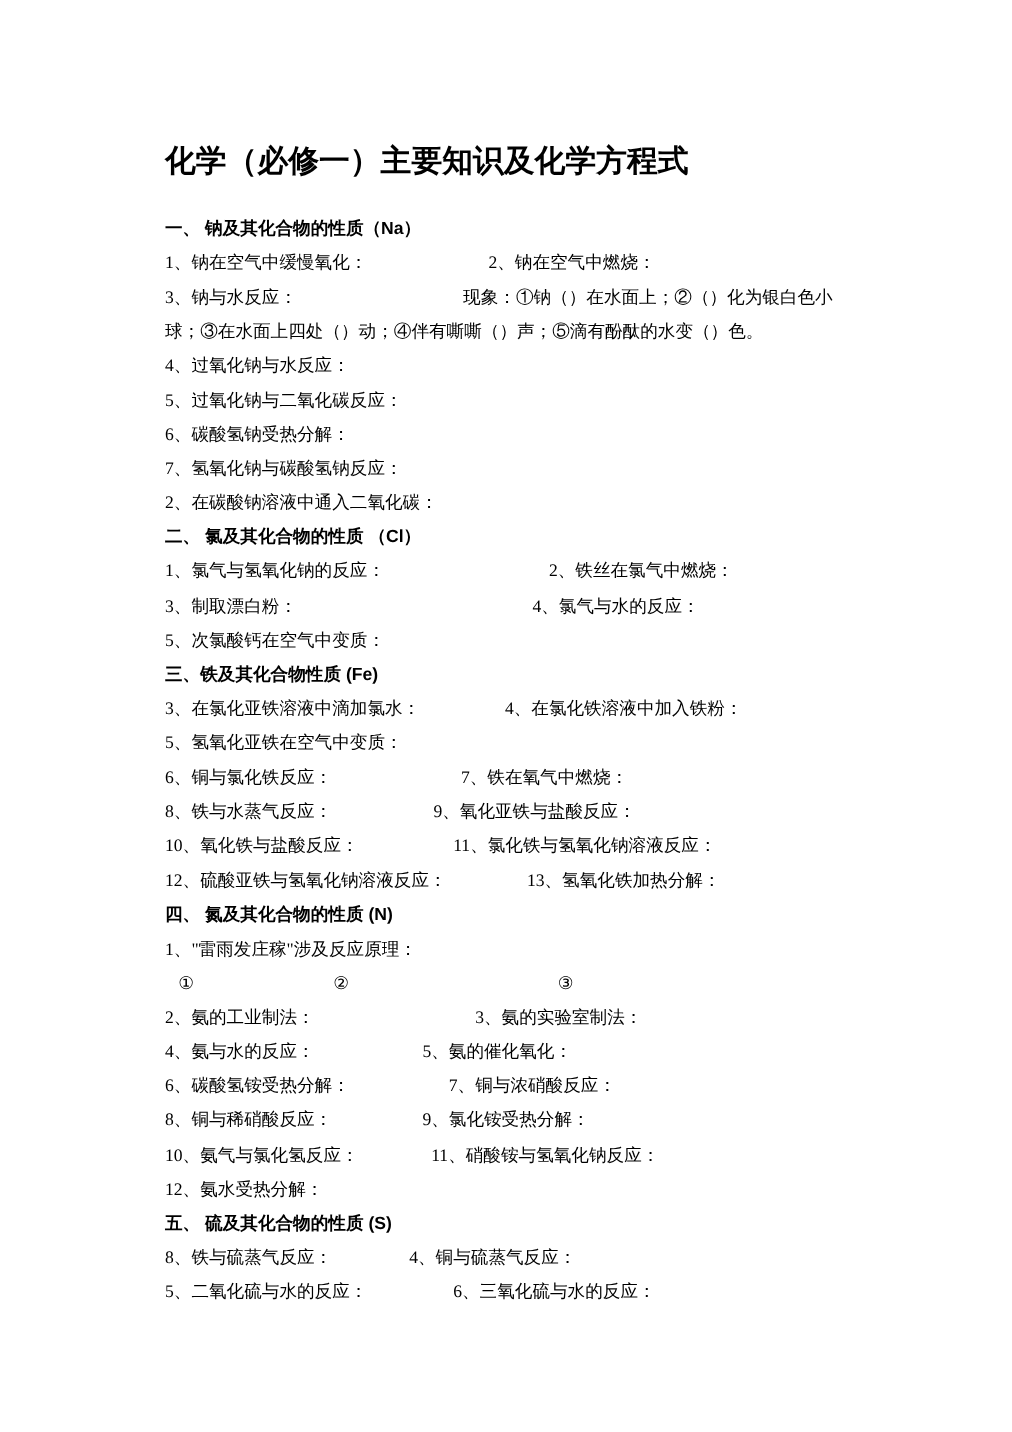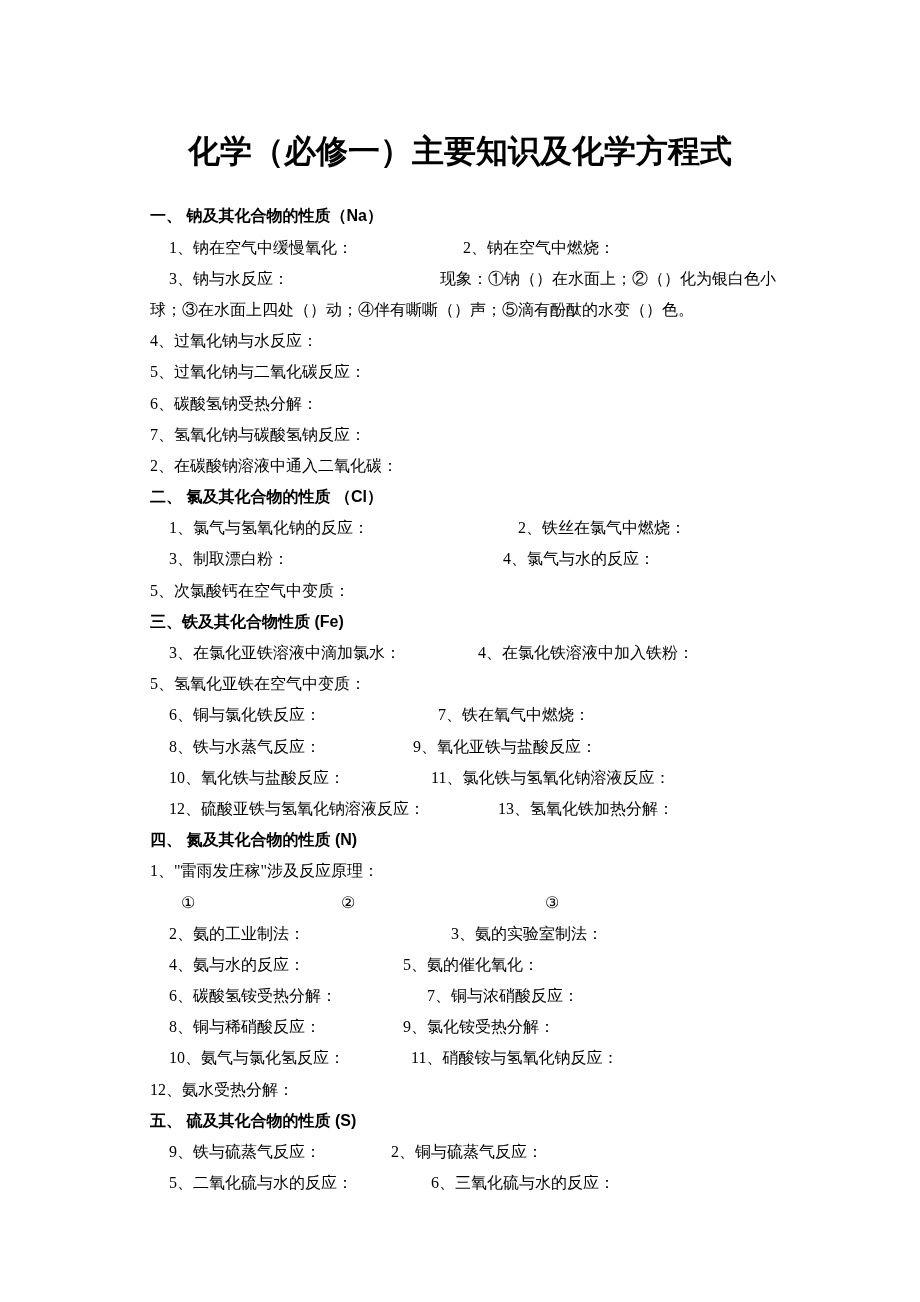--- a/index.html
+++ b/index.html
@@ -11,36 +11,34 @@
       width: 920px;
       height: 1302px;
       background: #fff;
       font-family: "SimSun", "宋体", serif;
       font-size: 16px;
       line-height: 1.95;
       color: #000;
       padding: 120px 150px 50px 150px;
     }
     .title {
-      text-align: center;
-      font-size: 32px;
+      font-size: 28px;
       font-family: Liberation Serif, serif;
       font-weight: bold;
       margin-bottom: 18px;
     }
     .section-heading {
       font-weight: bold;
       font-family: "SimHei", "黑体", sans-serif;
     }
     .line {
       white-space: nowrap;
     }
     .left {
       display: inline-block;
-      margin-left: 19px;
     }
     .indent {
       display: inline-block;
     }
   </style>
 </head>
 <body>
 
 <div class="title">化学（必修一）主要知识及化学方程式</div>
 
@@ -128,20 +126,20 @@
   <div class="line">
     <span class="left" style="width:238px">10、氨气与氯化氢反应：</span>
     <span>11、硝酸铵与氢氧化钠反应：</span>
   </div>
   <div class="line">12、氨水受热分解：</div>
 </div>
 
 <div>
   <div class="section-heading">五、 硫及其化合物的性质 (S)</div>
   <div class="line">
-    <span class="left" style="width:218px">9、铁与硫蒸气反应：</span>
-    <span>2、铜与硫蒸气反应：</span>
+    <span class="left" style="width:218px">8、铁与硫蒸气反应：</span>
+    <span>4、铜与硫蒸气反应：</span>
   </div>
   <div class="line">
     <span class="left" style="width:258px">5、二氧化硫与水的反应：</span>
     <span>6、三氧化硫与水的反应：</span>
   </div>
 </div>
 
 </body></html>

